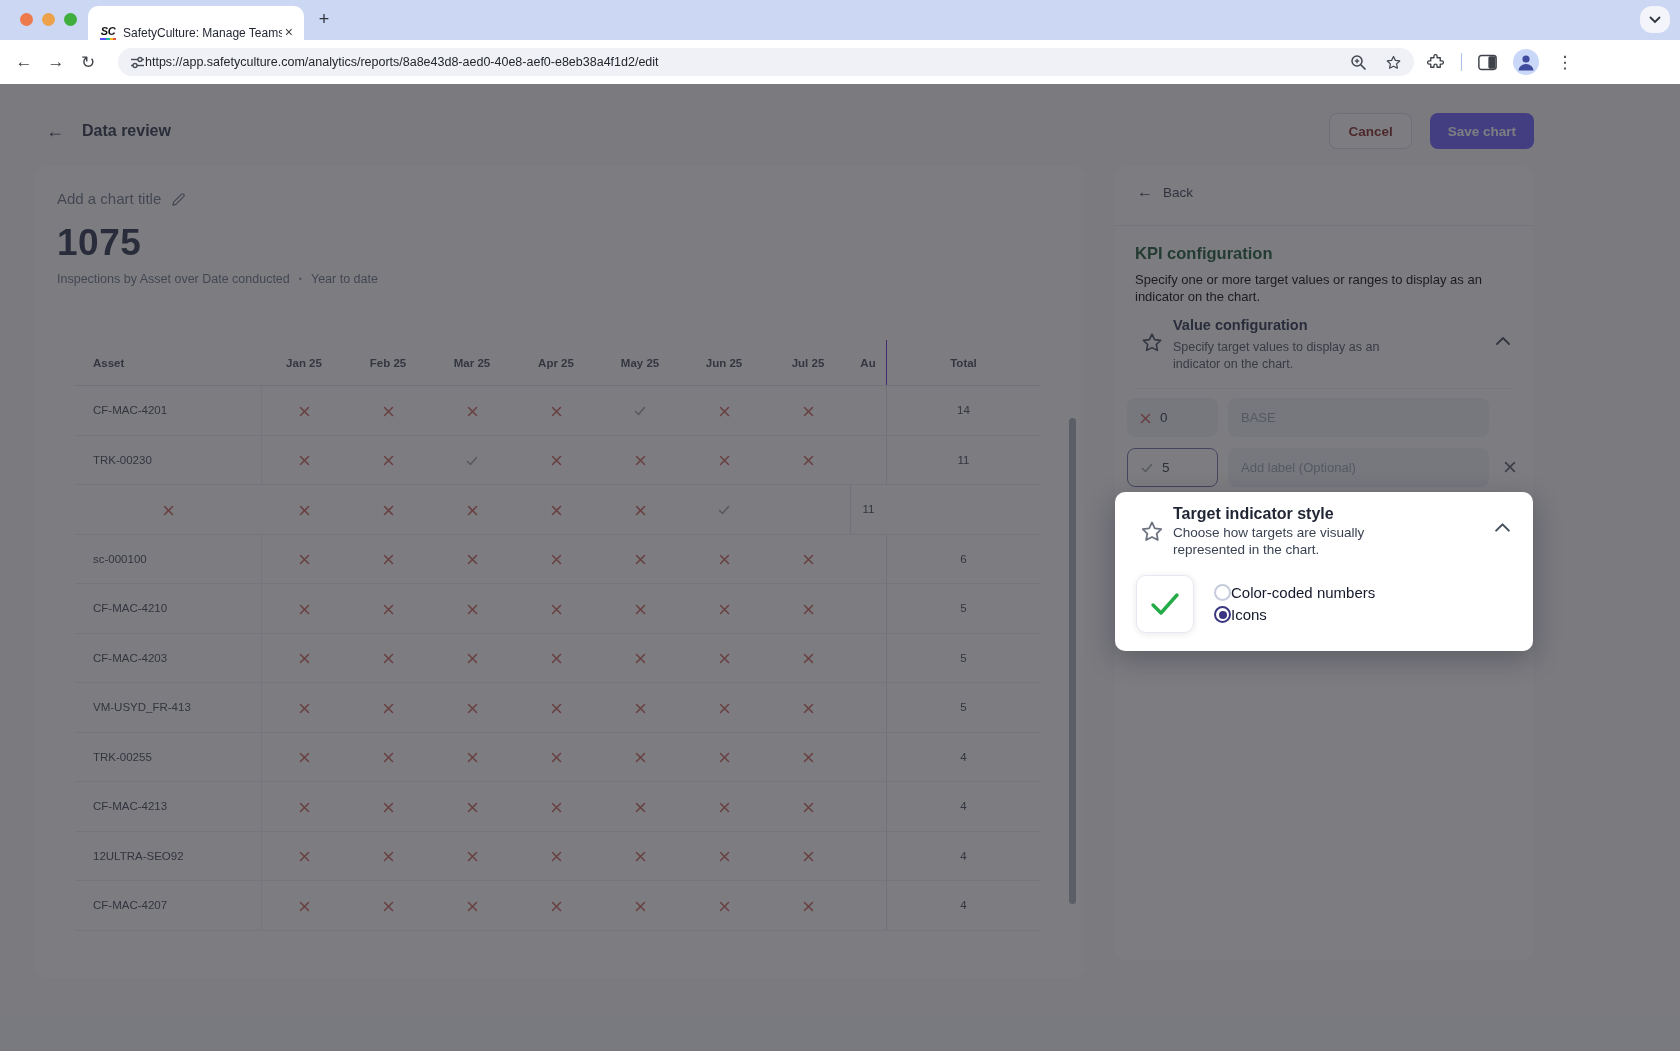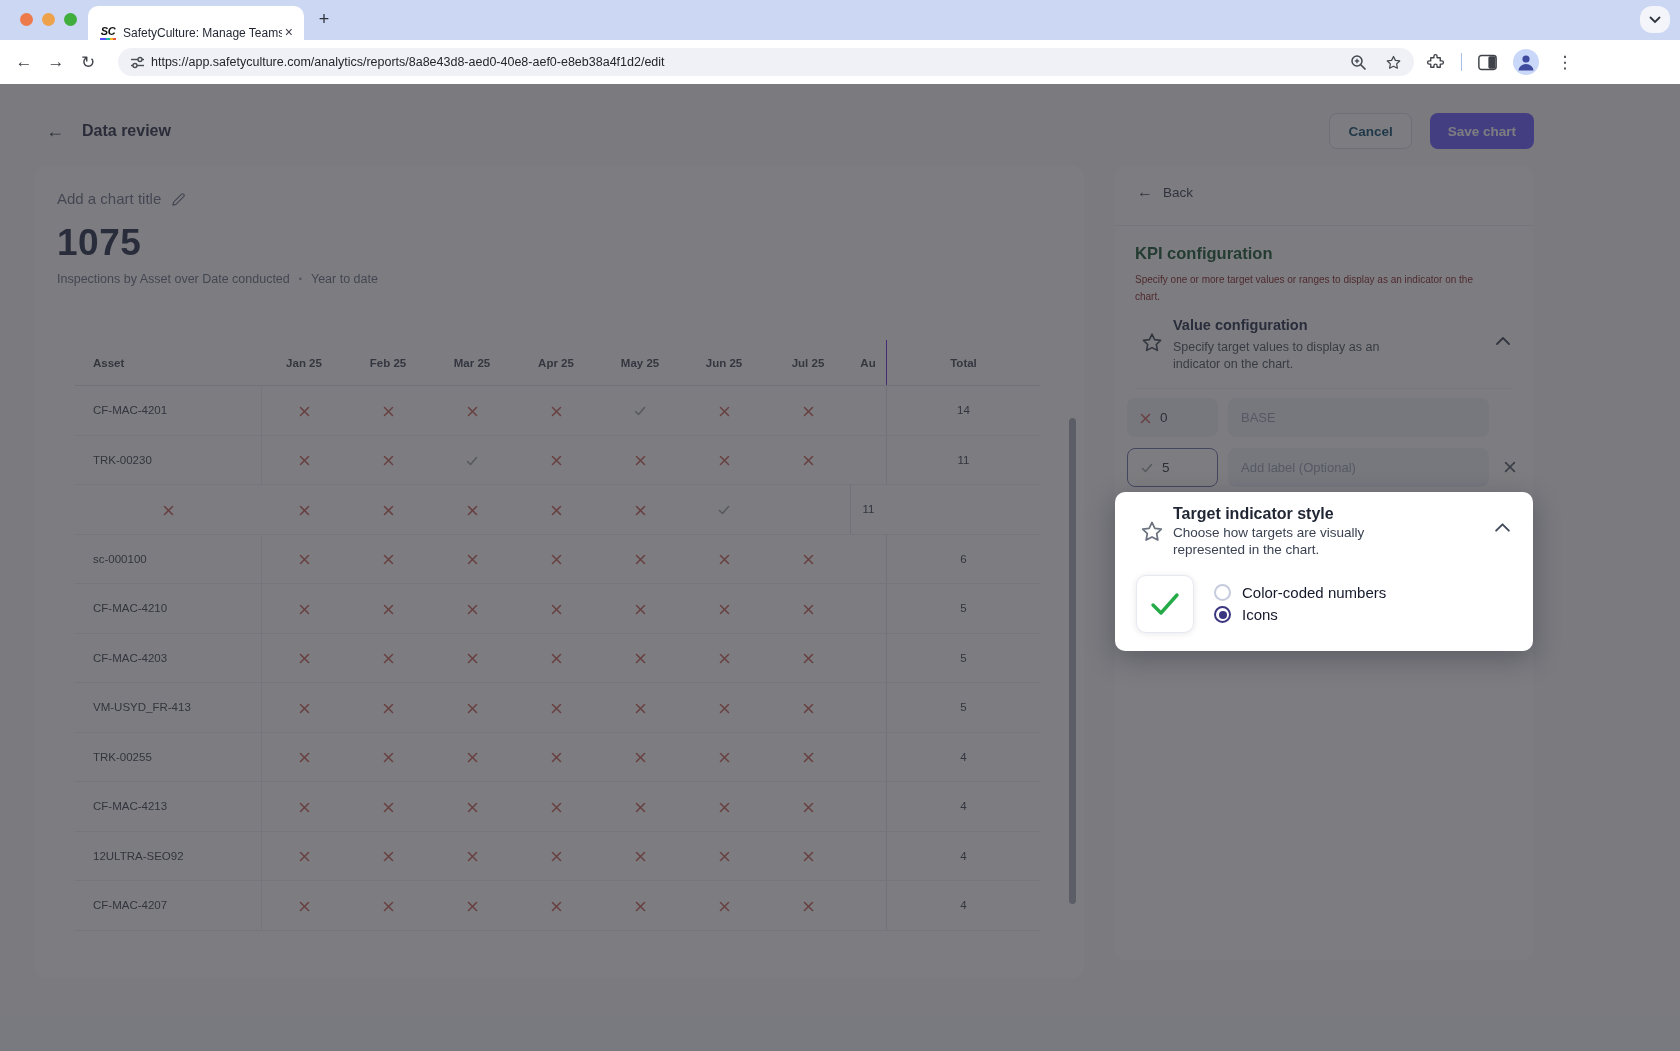--- a/index.html
+++ b/index.html
@@ -18,32 +18,32 @@
   .sc-logo i { display:block; height:2px; width:16px; margin-top:1px; background:linear-gradient(90deg,#5B4CFF 0 35%,#19B5A7 35% 60%,#F2B824 60% 80%,#E8553F 80% 100%); }
   .tab-title { flex:1; font-size:12px; color:#1F2430; white-space:nowrap; overflow:hidden; }
   .tab-close { font-size:14px; color:#3A3F46; padding:0 3px; cursor:default; }
   .newtab { position:absolute; left:312px; top:8px; width:24px; height:24px; font-size:18px; color:#2E333B; text-align:center; line-height:23px; border-radius:50%; }
   .strip-chev { position:absolute; right:10px; top:6px; width:30px; height:27px; background:#F3F5FB; border-radius:12px; display:flex; align-items:center; justify-content:center; }
 
   .toolbar { position:absolute; top:40px; left:0; right:0; height:44px; background:#FFFFFF; display:flex; align-items:center; }
   .nav-ic { font-size:17px; color:#3F4349; width:32px; text-align:center; }
   .nav-ic.back { margin-left:8px; }
   .urlbar { position:relative; margin-left:14px; width:1296px; height:28px; background:#EFF1F6; border-radius:14px; display:flex; align-items:center; padding:0 10px 0 12px; }
-  .url-text { font-size:12.5px; color:#23262B; margin-left:6px; flex:1; white-space:nowrap; overflow:hidden; }
+  .url-text { font-size:12.5px; color:#23262B; margin-left:0; flex:1; white-space:nowrap; overflow:hidden; }
   .bar-right { display:flex; align-items:center; gap:16px; margin-left:12px; }
   .tool-sep { width:1px; height:18px; background:#A9C0E8; }
 
   
   .page { position:absolute; top:84px; left:0; right:0; bottom:0; background:#F6F7FA; }
   .page-header { position:absolute; top:29px; left:0; right:0; height:36px; display:flex; align-items:center; }
   .back-arrow { font-size:18px; color:#2B3345; margin-left:46px; }
   .page-title { font-size:16px; font-weight:700; color:#252E42; margin-left:18px; }
   .hdr-spacer { flex:1; }
   .btn { height:36px; border-radius:8px; font-size:13.5px; display:flex; align-items:center; padding:0 18px; font-weight:600; }
-  .btn-cancel { background:#FFFFFF; border:1px solid #D7DBE4; color:#0c4a6e; margin-right:18px; }
+  .btn-cancel { background:#FFFFFF; border:1px solid #D7DBE4; color:#7f1d1d; margin-right:18px; }
   .btn-save { background:#6559FF; color:#FFFFFF; margin-right:146px; }
 
   .chart-card { position:absolute; left:35px; top:82px; width:1049px; height:812px; background:#FFFFFF; border-radius:12px; overflow:hidden; }
   .card-title-row { position:absolute; left:22px; top:24px; display:flex; align-items:flex-end; gap:10px; }
   .card-title-ph { font-size:15px; color:#6A7287; }
   .big-value { position:absolute; left:22px; top:56px; font-size:37px; font-weight:700; color:#222B45; letter-spacing:0.5px; }
   .subtitle { position:absolute; left:22px; top:106px; font-size:12.5px; color:#667085; display:flex; gap:9px; align-items:center; }
   .subtitle .dot { font-size:9px; color:#8A93A5; }
 
   .dtable { position:absolute; left:40px; top:174px; width:965px; }
@@ -57,21 +57,21 @@
   .c-total { text-align:center; font-size:11.5px; color:#3A4150; align-self:stretch; display:flex; align-items:center; justify-content:center; border-left:1px solid #DFE3EA; background:#FFFFFF; }
   .mark-x svg, .mark-check svg { vertical-align:middle; }
   .card-scrollbar { position:absolute; left:1034px; top:252px; width:7px; height:486px; border-radius:4px; background:#A9AEBA; }
 
   
   .side-panel { position:absolute; left:1115px; top:82px; width:418px; height:794px; background:#FFFFFF; border-radius:12px; }
   .panel-back { position:absolute; left:22px; top:17px; display:flex; align-items:center; gap:10px; font-size:13.5px; color:#333C4E; }
   .panel-back .arr { font-size:16px; }
   .panel-div1 { position:absolute; left:0; right:0; top:59px; border-top:1px solid #E7EAF1; }
   .kpi-title { position:absolute; left:20px; top:78px; font-size:16.5px; font-weight:700; color:#14532d; }
-  .kpi-desc { position:absolute; left:20px; top:106px; width:362px; font-size:10px; line-height:16.5px; color:#7f1d1d; }
+  .kpi-desc { position:absolute; left:20px; top:106px; width:362px; font-size:13px; line-height:16.5px; color:#000000; }
   .vc-star { position:absolute; left:25px; top:165px; }
   .vc-title { position:absolute; left:58px; top:151px; font-size:14.5px; font-weight:700; color:#222B45; }
   .vc-desc { position:absolute; left:58px; top:173px; width:250px; font-size:12.5px; line-height:16.5px; color:#49505E; }
   .vc-chev { position:absolute; right:22px; top:170px; }
   .panel-div2 { position:absolute; left:20px; right:20px; top:222px; border-top:1px solid #EDF0F5; }
   .vrow { position:absolute; left:12px; right:12px; display:flex; align-items:center; gap:10px; }
   .vrow .numbox { width:91px; height:39px; border-radius:8px; background:#F0F2F7; display:flex; align-items:center; gap:9px; padding-left:13px; }
   .vrow.focused .numbox { background:#FFFFFF; border:1.5px solid #6B6FA8; }
   .vrow .numval { font-size:13.5px; color:#2A3240; }
   .vrow .labelbox { flex:1; height:39px; border-radius:8px; background:#F0F2F7; display:flex; align-items:center; padding-left:13px; font-size:13px; color:#97A0B1; }
@@ -82,21 +82,21 @@
 
   
   .scrim { position:absolute; inset:0; background:rgba(45,45,52,0.62); z-index:50; }
   .popover { position:absolute; left:1115px; top:408px; width:418px; height:159px; background:#FFFFFF; border-radius:10px; box-shadow:0 8px 28px rgba(15,18,40,0.30); z-index:60; }
   .pop-star { position:absolute; left:24px; top:27px; }
   .pop-title { position:absolute; left:58px; top:13px; font-size:16px; font-weight:700; color:#1F2533; }
   .pop-desc { position:absolute; left:58px; top:33px; width:230px; font-size:13.5px; line-height:16.5px; color:#3A4252; }
   .pop-chev { position:absolute; right:22px; top:30px; }
   .preview-card { position:absolute; left:21px; top:83px; width:58px; height:58px; background:#FFFFFF; border:1px solid #E7E9F2; border-radius:10px; box-shadow:0 1px 6px rgba(30,34,60,0.10); display:flex; align-items:center; justify-content:center; }
   .opt-list { position:absolute; left:99px; top:92px; display:flex; flex-direction:column; gap:5px; }
-  .opt { display:flex; align-items:flex-end; gap:11px; }
+  .opt { display:flex; align-items:flex-end; }
   .radio { width:17px; height:17px; border-radius:50%; border:2px solid #C6CCDD; background:#FFF; position:relative; flex:none; }
   .radio.sel { border-color:#3A3780; }
   .radio.sel::after { content:""; position:absolute; inset:2.5px; border-radius:50%; background:#3A3780; }
   .opt-label { font-size:15px; color:#14192B; }
 </style>
 </head>
 <body>
 
 <div class="window">
 

